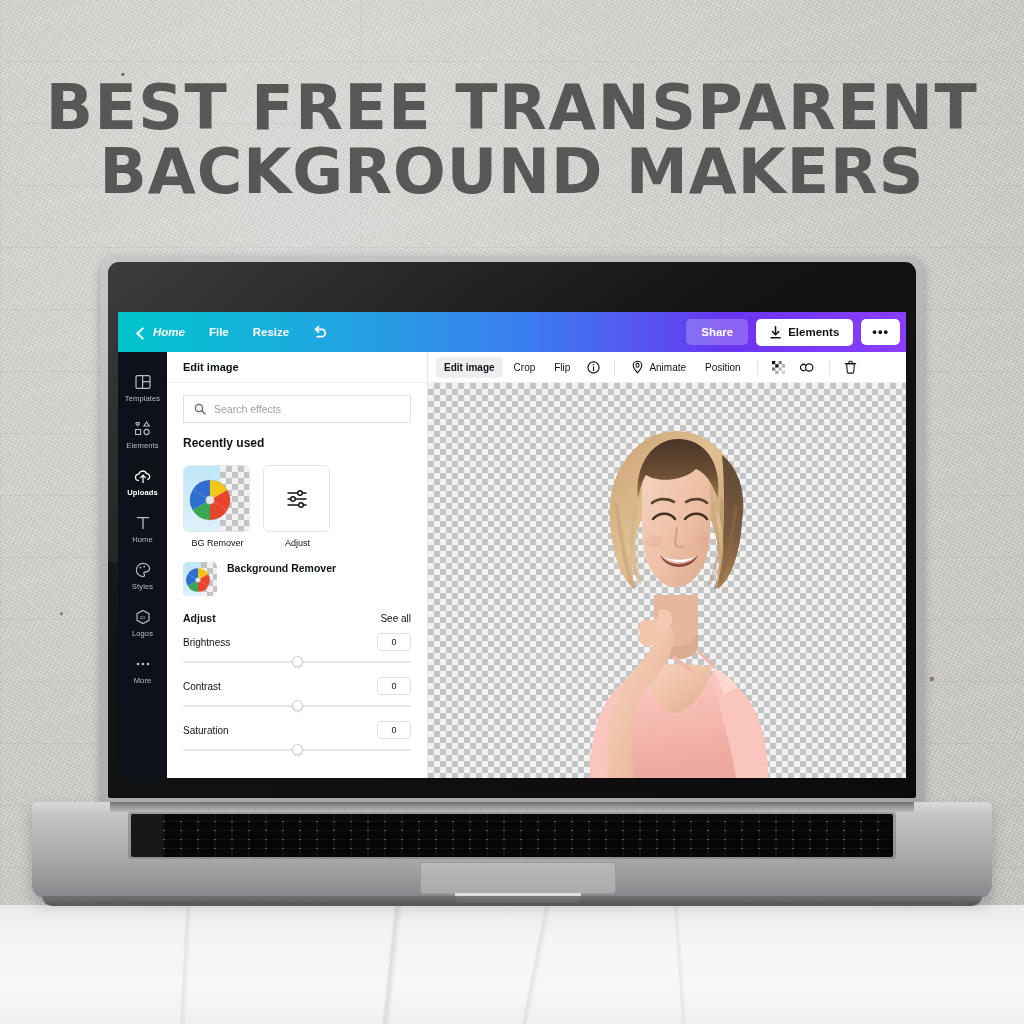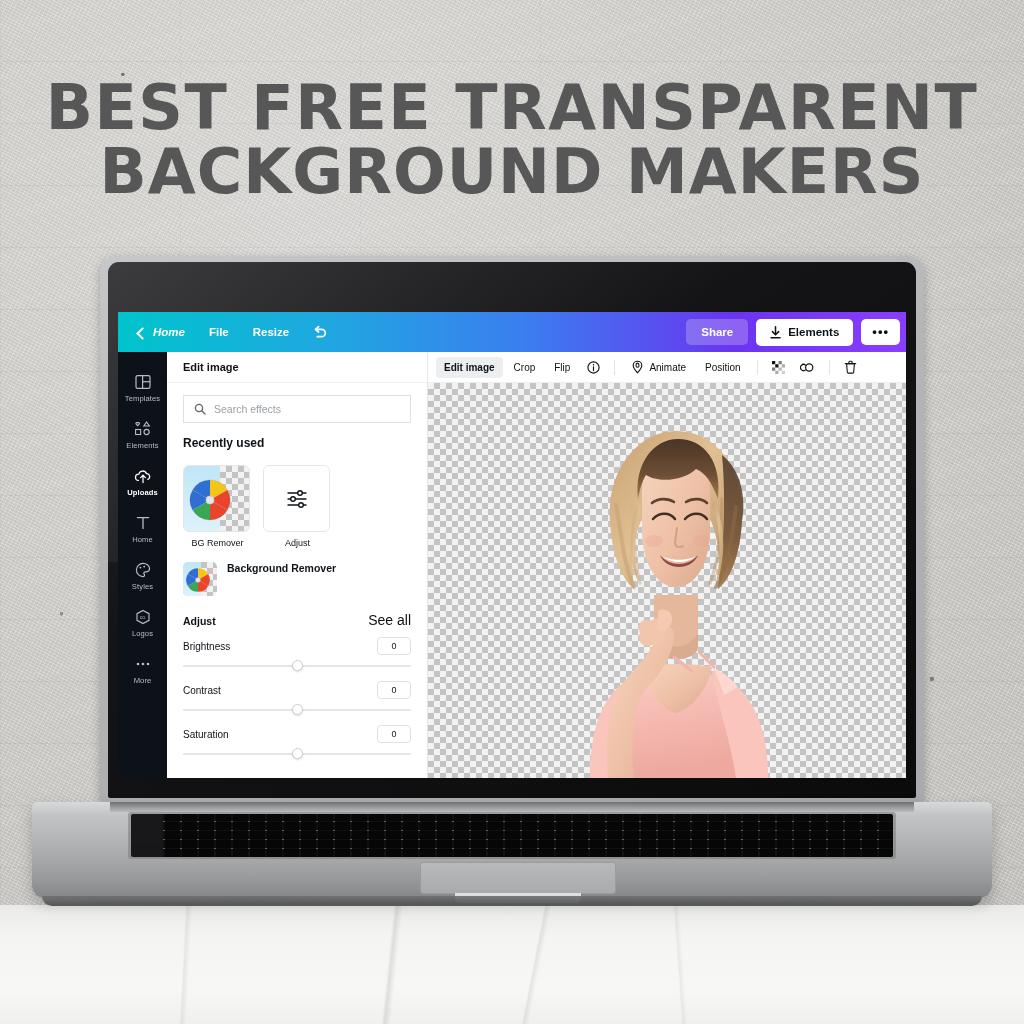--- a/index.html
+++ b/index.html
@@ -171,21 +171,21 @@
   }
   .thumb-label { text-align:center; font-size:9px; color:#0e1318; margin-top:6px; }
 
   .bgr-row { display:flex; gap:10px; margin-top:14px; align-items:flex-start; }
   .bgr-ico { width:34px; height:34px; border-radius:5px; overflow:hidden; flex:none; position:relative; }
   .bgr-title { font-size:10.5px; font-weight:600; color:#0e1318; line-height:13px; }
   .bgr-desc { font-size:8.4px; color:#6b7178; line-height:11.5px; margin-top:2px; }
 
   .adj-head { display:flex; align-items:baseline; margin-top:16px; }
   .adj-head .t { font-size:10.5px; font-weight:700; }
-  .adj-head .see { margin-left:auto; font-size:14px; color:#0e1318; }
+  .adj-head .see { margin-left:auto; font-size:10px; color:#0e1318; }
 
   .slider-row { margin-top:9px; }
   .sl-top { display:flex; align-items:center; }
   .sl-name { font-size:10px; color:#0e1318; }
   .sl-val {
     margin-left:auto; width:34px; height:18px; border:1px solid #dfe1e5; border-radius:4px;
     font-size:9px; color:#0e1318; display:flex; align-items:center; justify-content:center;
   }
   .sl-track { position:relative; height:12px; margin-top:5px; }
   .sl-line { position:absolute; left:0; right:0; top:5px; height:2px; background:#e3e5e8; border-radius:2px; }

